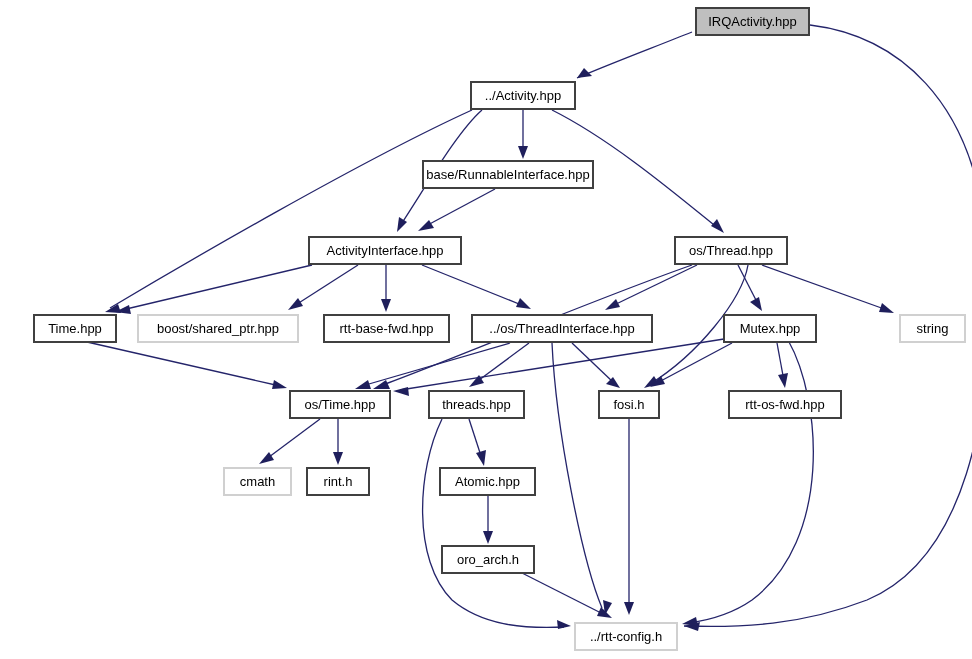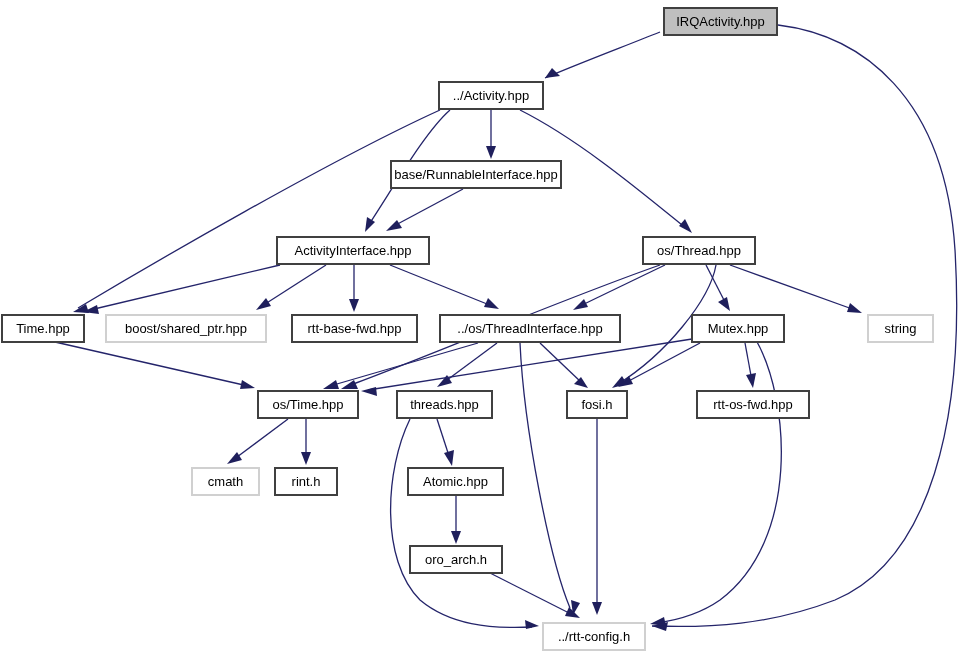--- a/index.html
+++ b/index.html
@@ -6,20 +6,21 @@
     margin: 0;
     padding: 0;
     background: #ffffff;
   }
   #graph-root {
     position: relative;
     width: 860px;
     height: 659px;
     background: #ffffff;
     font-family: "Liberation Sans", sans-serif;
+    margin-left: 32px;
   }
   svg#graph-svg {
     position: absolute;
     left: 0;
     top: 0;
     width: 972px;
     height: 659px;
     display: block;
   }
   .node-rect-dark {

